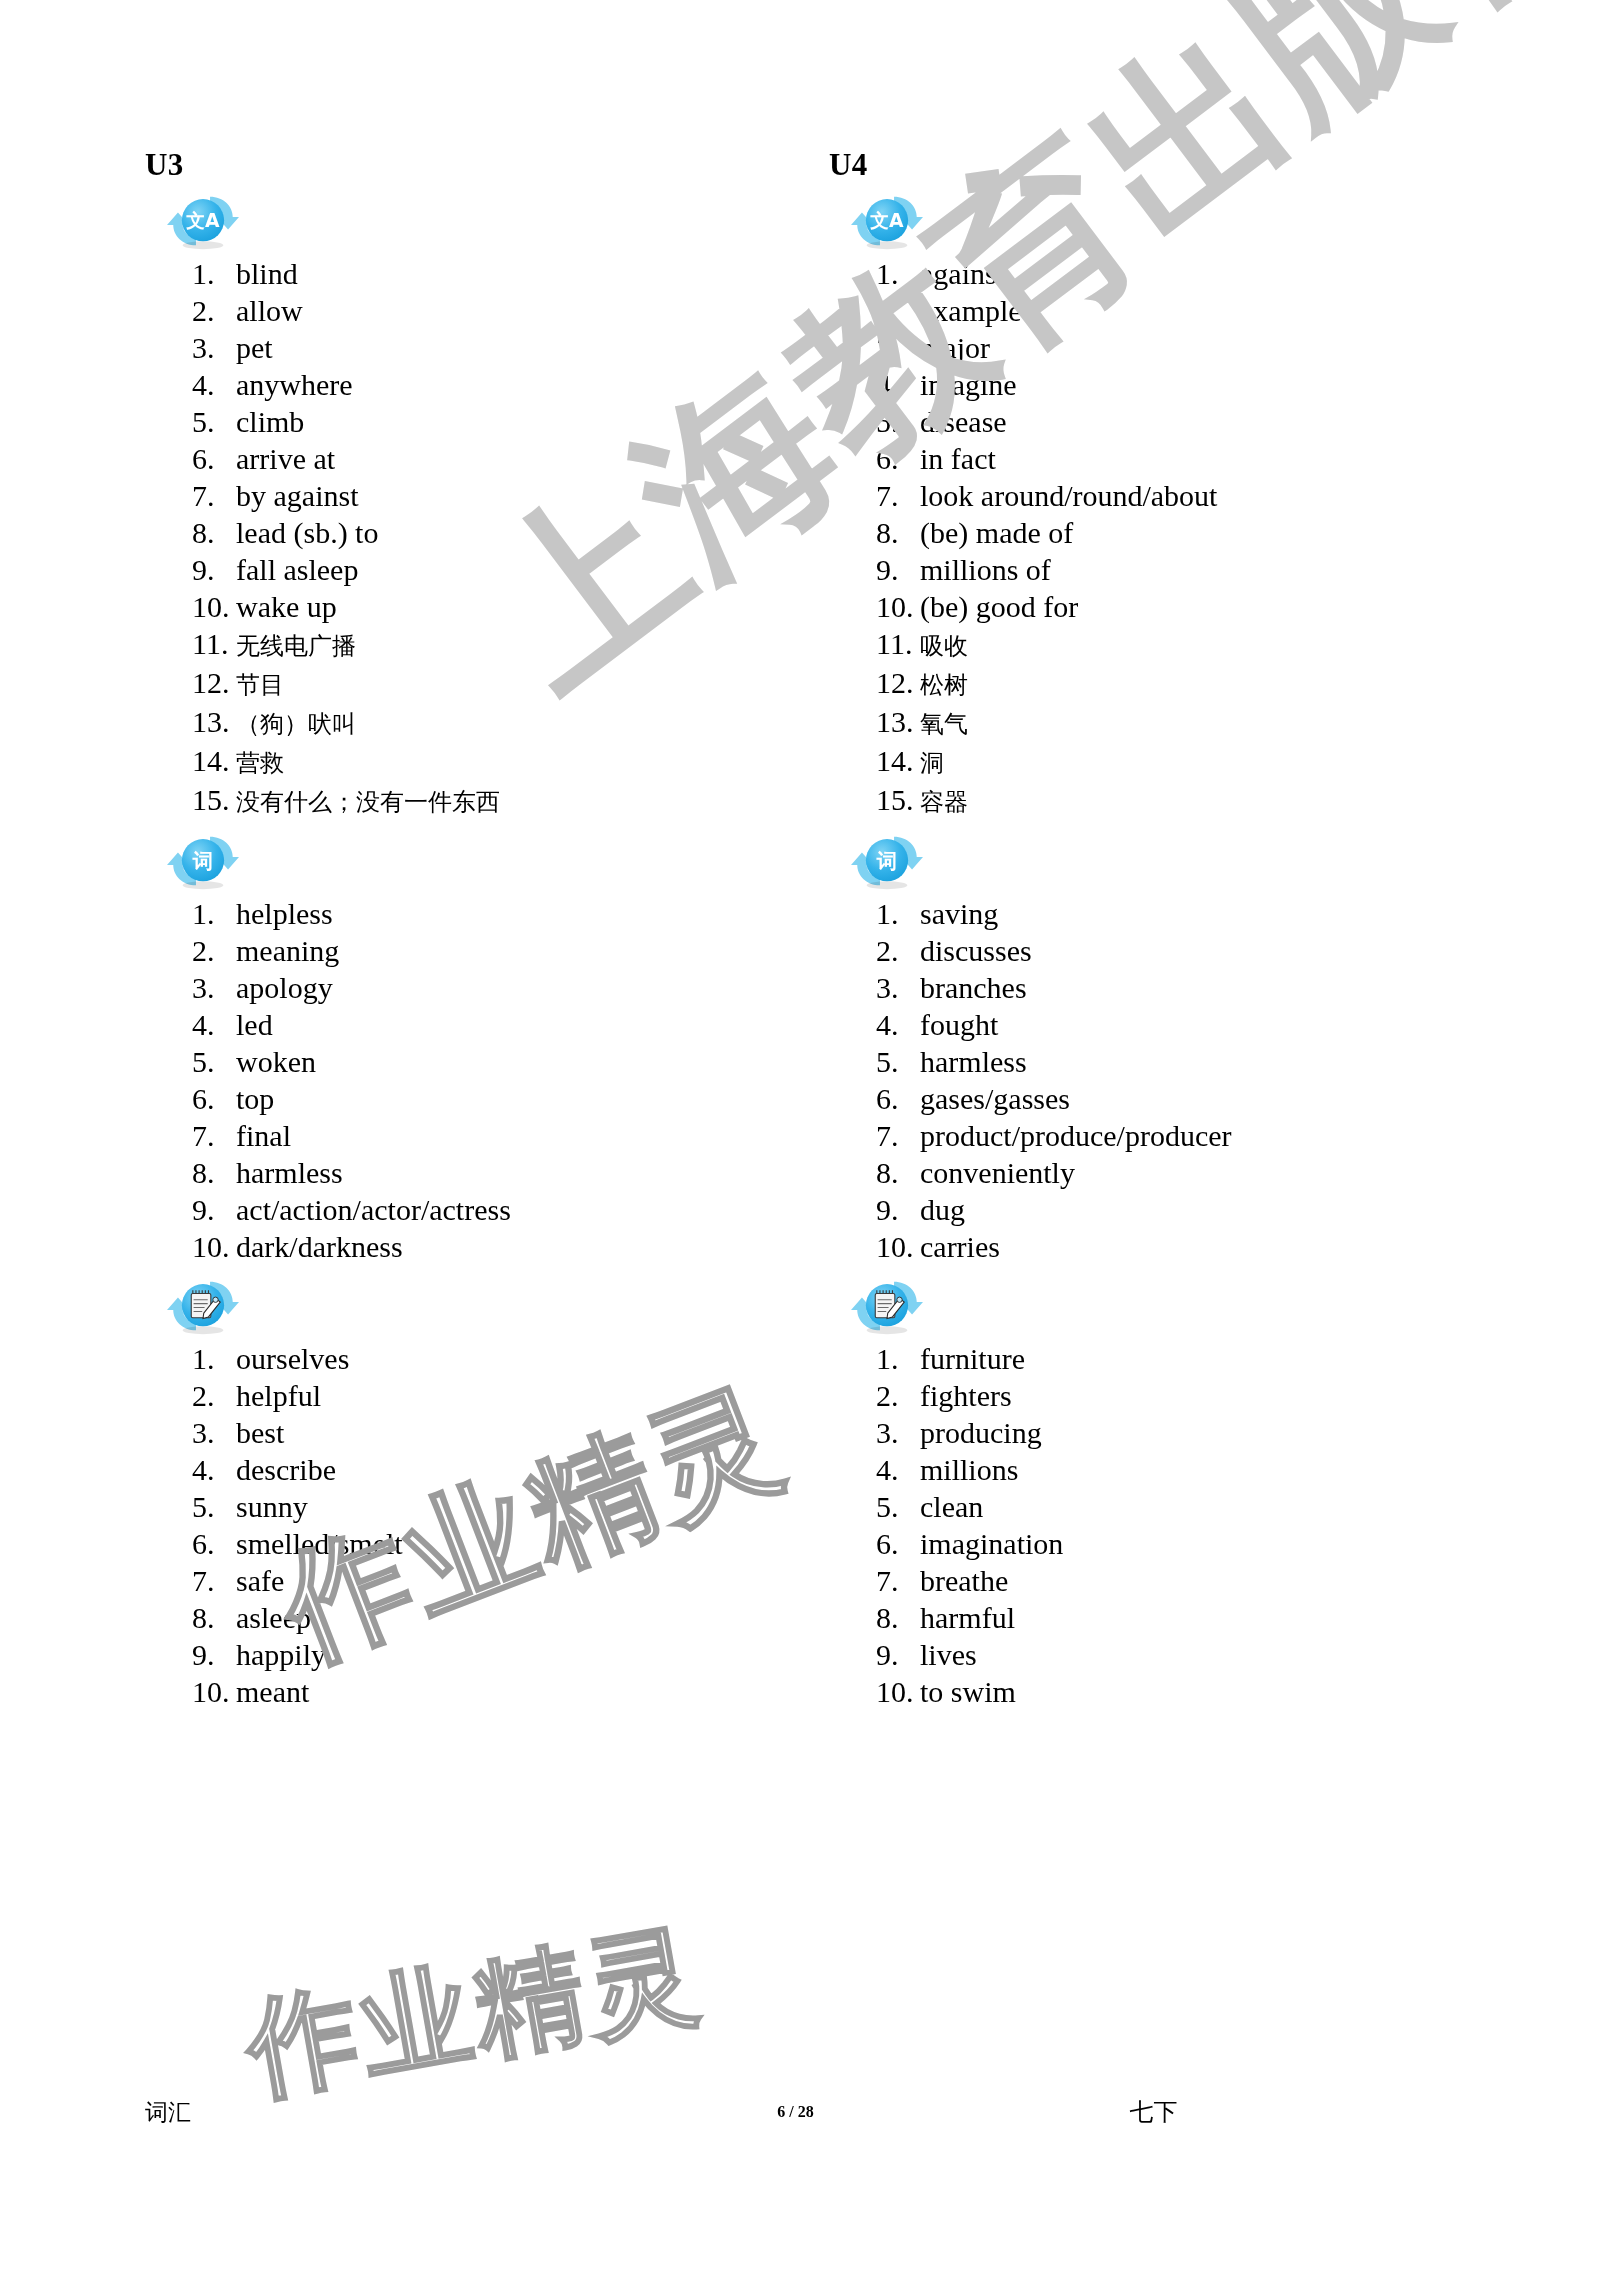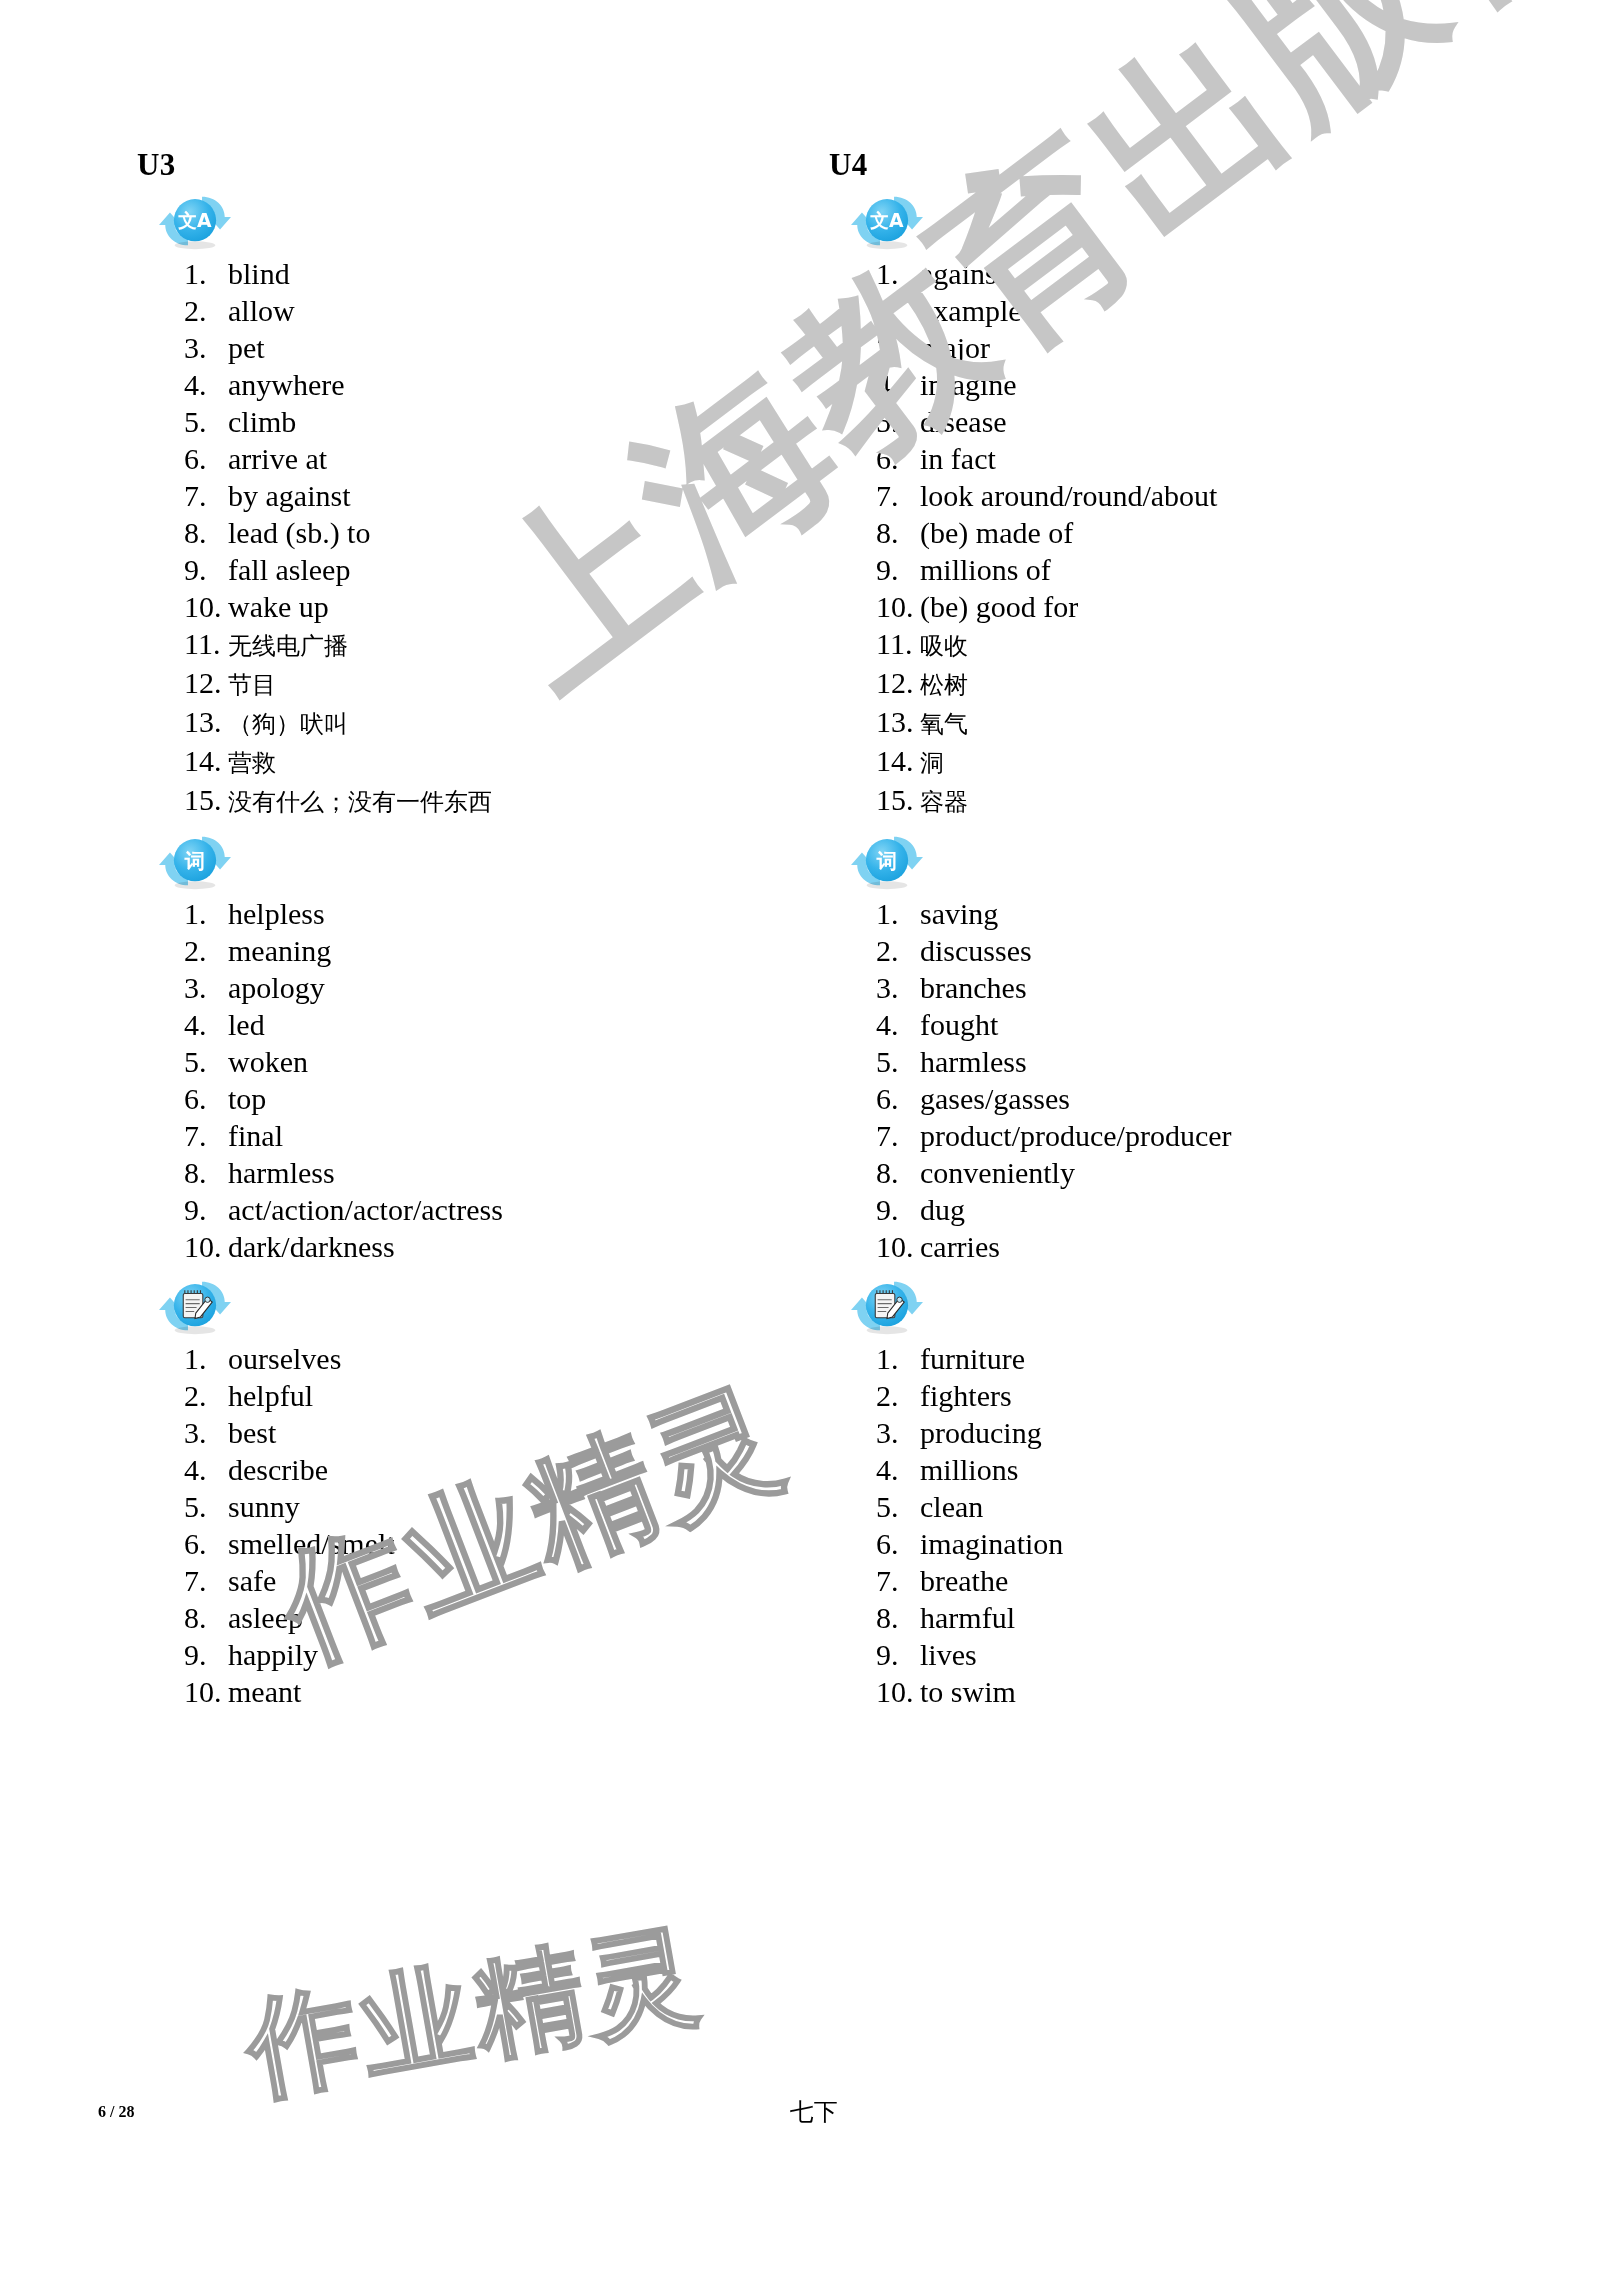--- a/index.html
+++ b/index.html
@@ -65,21 +65,21 @@
   .columns {
     position: absolute;
     left: 0; top: 0;
     width: 1623px;
   }
   .col {
     position: absolute;
     top: 149px;
     width: 644px;
   }
-  .col-left  { left: 137px; }
+  .col-left  { left: 145px; }
   .col-right { left: 829px; }
 
   .unit-title {
     font-family: "Liberation Serif", serif;
     font-size: 31px;
     font-weight: 700;
     letter-spacing: 0.4px;
     margin: 0 0 0 0;
     line-height: 1;
   }
@@ -607,18 +607,19 @@
             <li>
               <span class="item-num">10.</span>
               <span class="item-text">to swim</span>
             </li>
           </ul>
         </div>
       </div>
   </div>
 
   <div class="footer">
+    <div class="footer-left">词汇</div>
     <div class="footer-center">6 / 28</div>
     <div class="footer-right">七下</div>
   </div>
 
 </div>
 
 
 </body></html>

